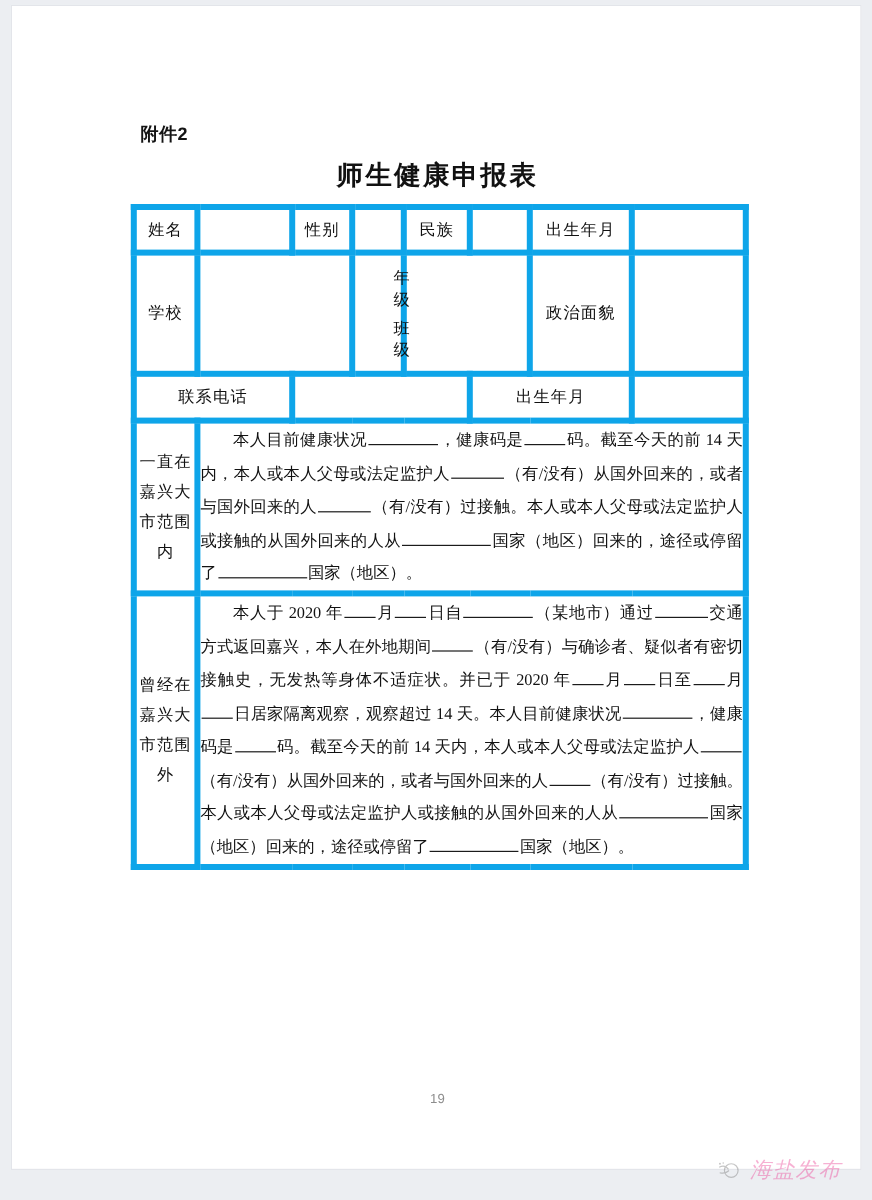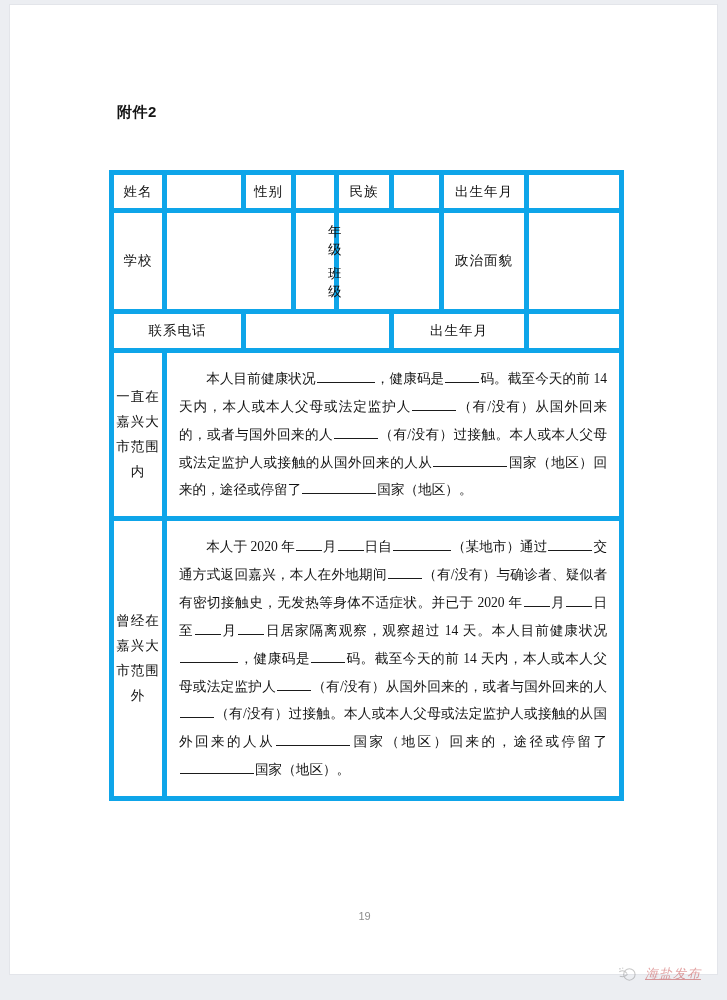--- a/index.html
+++ b/index.html
@@ -116,21 +116,21 @@
     padding: 9px 11px 10px 11px;
     vertical-align: top;
   }
   .para {
     font-size: 13.6px;
     line-height: 2.05;
     text-align: justify;
     text-align-last: left;
     text-justify: inter-ideograph;
     color: #121212;
-    margin: 12px;
+    margin: 0;
     text-indent: 2em;
   }
   .para .blank {
     display: inline-block;
     border-bottom: 1px solid #1b1b1b;
     vertical-align: baseline;
     height: 0.95em;
     margin: 0 1px;
   }
   .b-xs { width: 26px; }
@@ -160,35 +160,35 @@
     opacity: 0.42;
   }
   .watermark .wm-logo {
     width: 22px;
     height: 22px;
     display: block;
   }
   .watermark .wm-text {
     font-family: "Liberation Serif", "DejaVu Serif", serif;
     font-style: italic;
-    font-size: 13px;
-    color: #b91c1c;
+    font-size: 18px;
+    color: #ec4899;
     letter-spacing: 1px;
     white-space: nowrap;
-    text-decoration: underline;
   }
 </style>
 </head>
 <body>
 
 <div class="page-card">
   <div class="doc-body">
 
     <div class="attach-label">附件2</div>
 
+    <div class="doc-title">师生健康申报表</div>
 
     <table class="form-table">
       <colgroup>
         <col style="width:53px">
         <col style="width:79px">
         <col style="width:50px">
         <col style="width:43px">
         <col style="width:55px">
         <col style="width:50px">
         <col style="width:85px">

